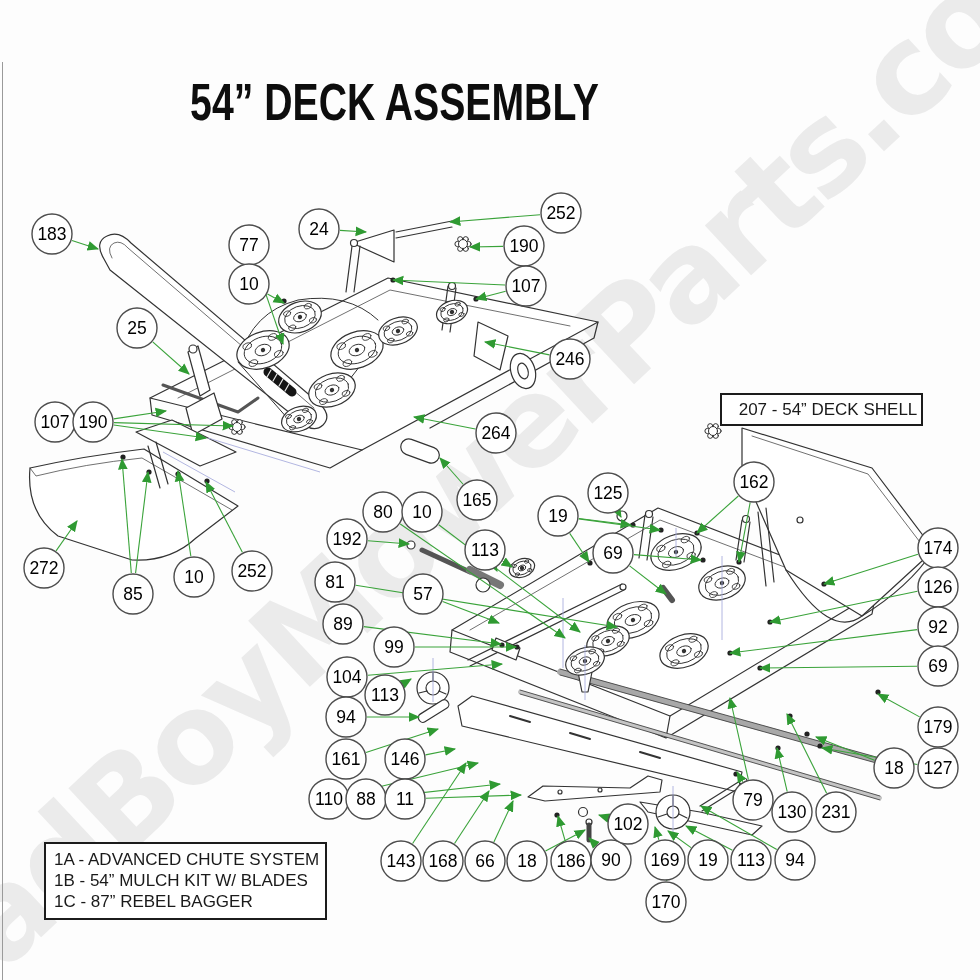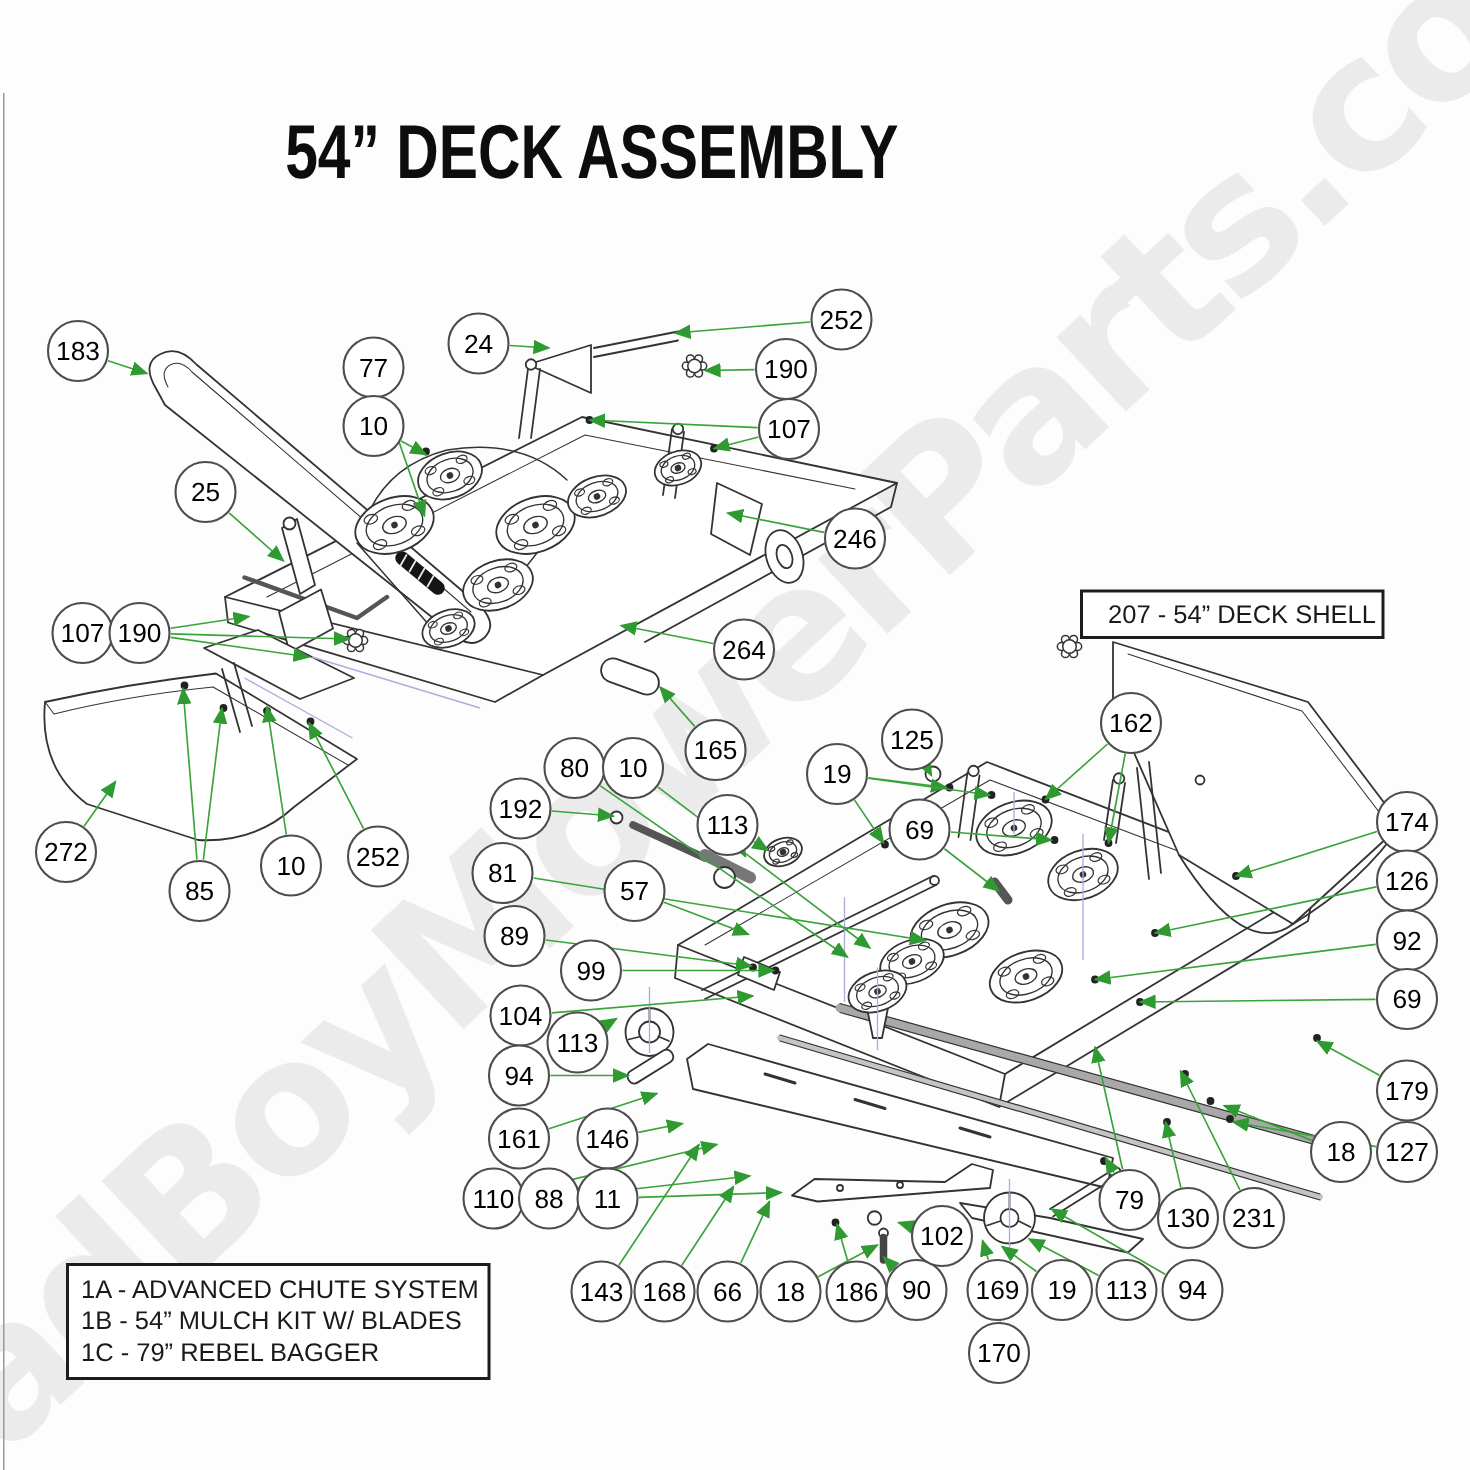--- a/index.html
+++ b/index.html
@@ -664,16 +664,16 @@
 
   <div id="page-title">
     <span>54” DECK ASSEMBLY</span>
   </div>
 
   <div id="shell-label" class="label-box">207 - 54” DECK SHELL</div>
 
   <div id="legend-box" class="label-box">
     <div class="legend-row">1A - ADVANCED CHUTE SYSTEM</div>
     <div class="legend-row">1B - 54” MULCH KIT W/ BLADES</div>
-    <div class="legend-row">1C - 79” REBEL BAGGER</div>
+    <div class="legend-row">1C - 87” REBEL BAGGER</div>
   </div>
 
 </div>
 
 </body></html>

